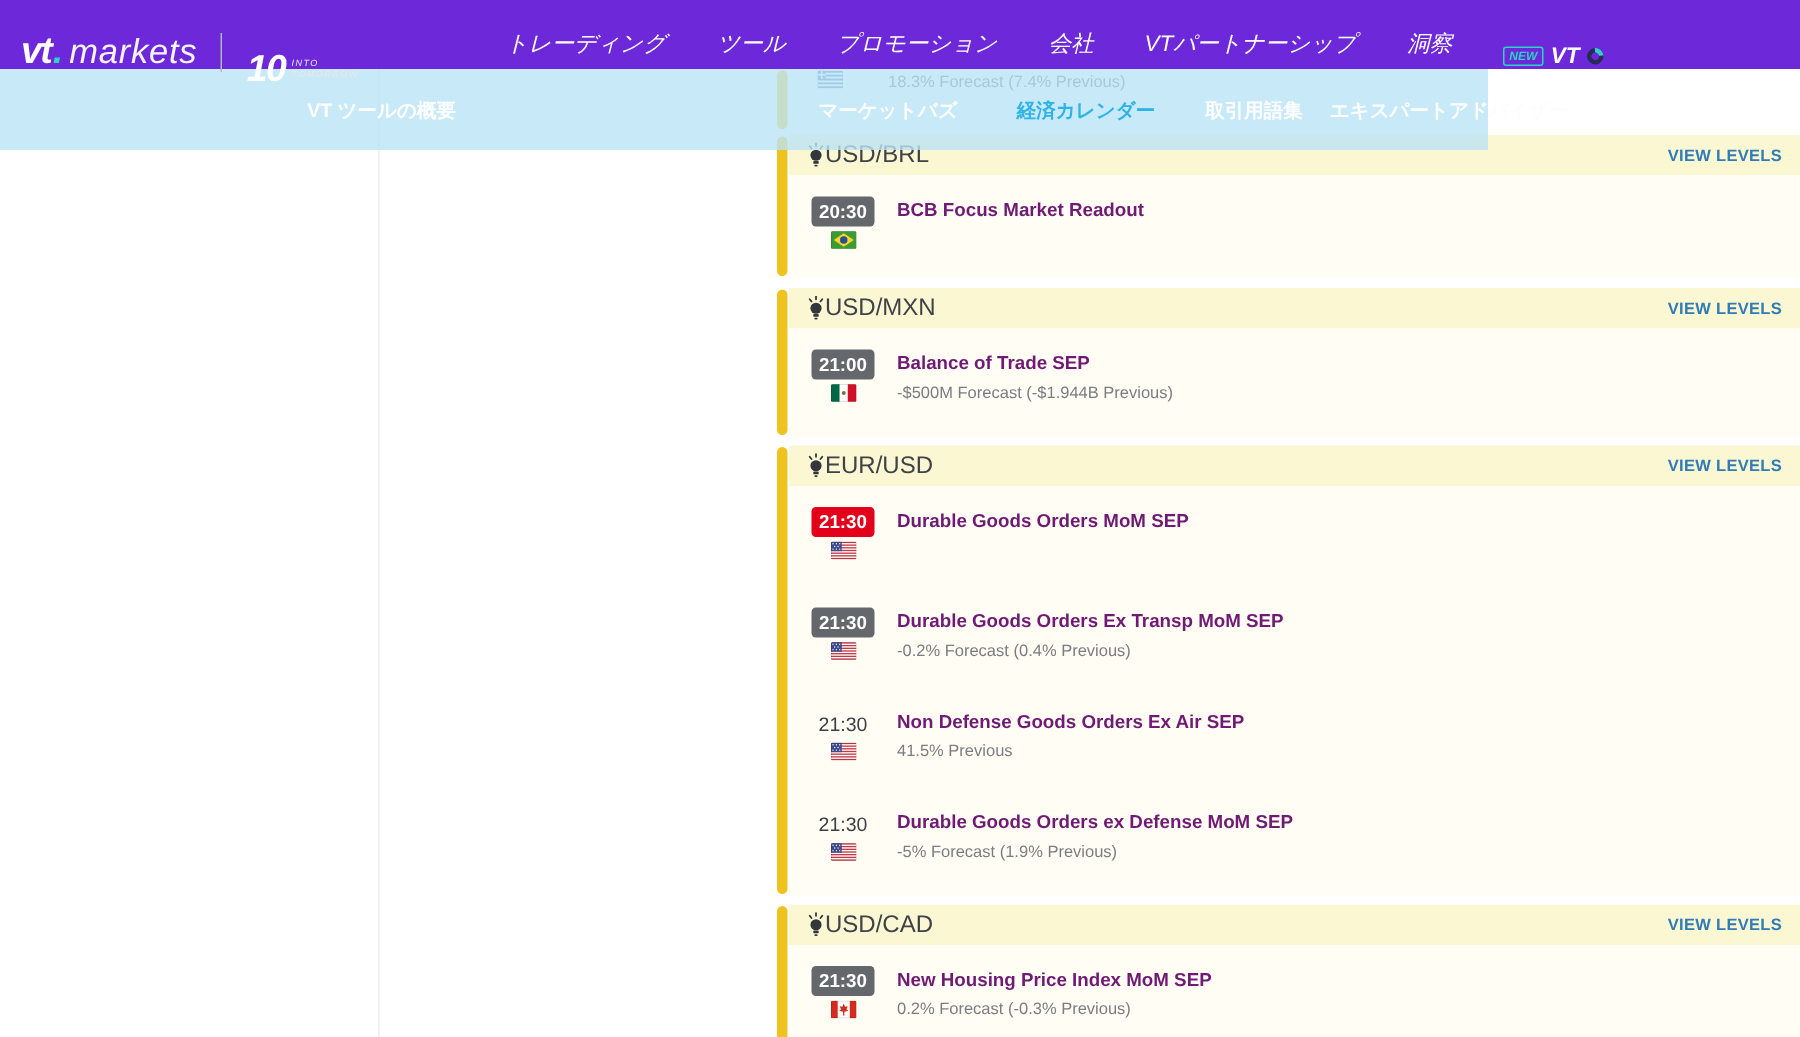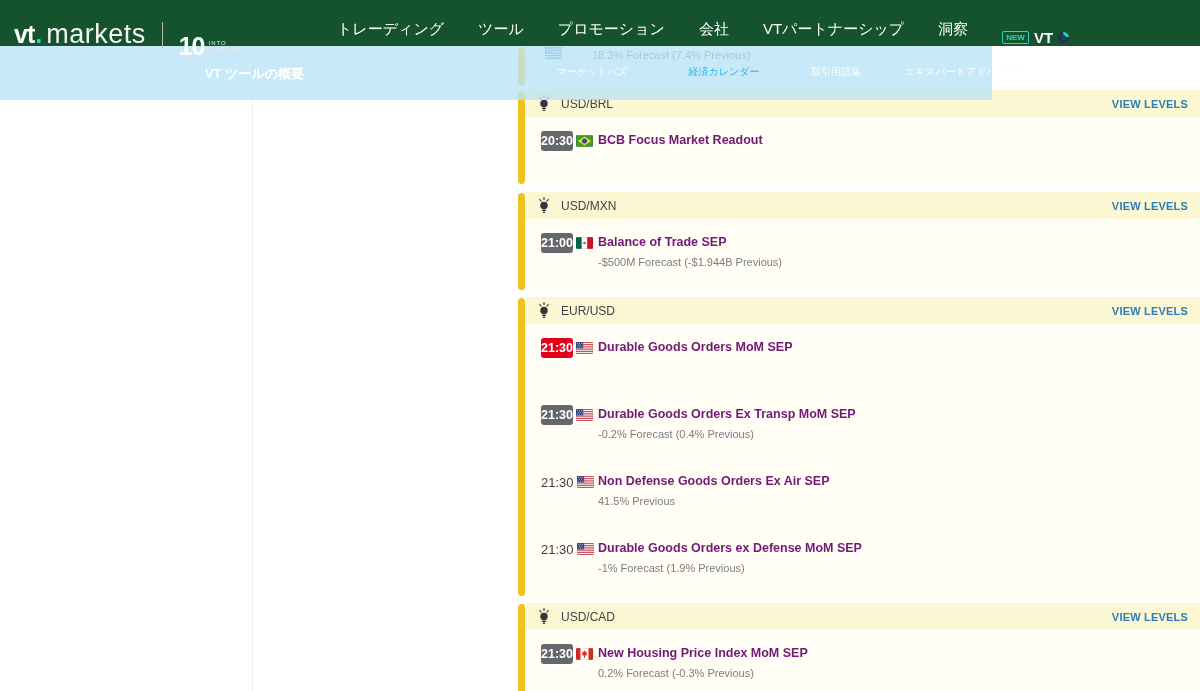--- a/index.html
+++ b/index.html
@@ -1,68 +1,68 @@
 <!DOCTYPE html>
 <html style="--gold: #eec31d; --badgegray: #64676c; --badgered: #e2001a; --linkblue: #2f7cb7; --cyan: #2eb3e8; --teal: #2bd4c3;"><head>
 <meta charset="utf-8">
 <style>
   * { margin:0; padding:0; box-sizing:border-box; }
   html,body { width:1200px; height:691px; overflow:hidden; background:#fff;
     font-family:"Liberation Sans", sans-serif; }
 
   
   .topbar { position:absolute; left:0; top:0; width:1200px; height:46px;
-    background:#14532d; color:#fff; z-index:30; }
+    background:#6d28d9; color:#fff; z-index:30;font-style:italic; }
   .logo { position:absolute; left:14px; top:8px; display:flex; align-items:center; gap:10px; cursor:pointer; }
   .brand-bold { font-size:25px; font-weight:700; letter-spacing:-1px; }
   .brand-dot { color:var(--teal); font-size:25px; font-weight:700; margin-left:1px; }
-  .brand-rest { font-size:27px; font-weight:300; margin-left:4px; letter-spacing:.5px; color:#f4f4f4; }
+  .brand-rest { font-size:23px; font-weight:300; margin-left:4px; letter-spacing:.5px; color:#f4f4f4; }
   .logo-divider { width:1px; height:26px; background:#b5b6ba; margin:0 6px; }
   .anniv { display:flex; align-items:center; gap:4px;margin-top:24px; }
   .anniv-num { font-size:25px; font-weight:700; letter-spacing:-1px; }
   .anniv-txt { display:flex; flex-direction:column; font-size:6px; letter-spacing:1px; line-height:7px; color:#e8e8e8; }
   .main-nav { position:absolute; left:337px; top:0; height:59px; display:flex; align-items:center; gap:34px; }
   .nav-item { font-size:15px; color:#fff; white-space:nowrap; cursor:pointer; }
   .nav-new { display:flex; align-items:center; gap:5px; cursor:pointer;margin-top:16px; }
   .new-badge { font-size:8px; border:1px solid var(--teal); color:var(--teal);
     padding:1px 3px; border-radius:2px; font-weight:700; }
   .vt-ring { width:11px; height:11px; border-radius:50%; border:3px solid #262c55;
     border-top-color:var(--teal); transform:rotate(40deg); }
 
   
   .left-divider { position:absolute; left:252px; top:46px; bottom:0; width:1px; background:#ecedef; z-index:1; }
 
   
   .subnav { position:absolute; left:0; top:46px; width:992px; height:54px;
     background:rgba(186,227,245,0.80); z-index:20; }
   .subnav-overview { position:absolute; right:688px; top:19px; font-size:13px; font-weight:700;
     color:#fff; white-space:nowrap; }
-  .subnav-tab { position:absolute; top:19px; transform:translateX(-50%); font-size:10px;
-    color:#fdfdfd; white-space:nowrap; cursor:pointer; }
+  .subnav-tab { position:absolute; top:19px; transform:translateX(-50%); font-size:13px;
+    color:#fdfdfd; white-space:nowrap; cursor:pointer;font-weight:bold; }
   .subnav-tab.active { color:var(--cyan); }
 
   
   .content { position:absolute; left:518px; top:46px; width:682px; bottom:0; z-index:5; }
   .accent-bar { position:absolute; left:0; top:1px; bottom:1px; width:7px;
     background:var(--gold); border-radius:4px; }
 
   .partial-row { position:relative; height:44px; padding-left:8px; }
   .partial-row .flag { position:absolute; left:27px; top:1px; }
   .partial-forecast { position:absolute; left:74px; top:3px; font-size:11px; color:#565a61; }
 
   .cal-section { position:relative; padding-left:8px; overflow:hidden; }
   .sec-header { height:27px; background:#fcf7d3; display:flex; align-items:center; }
   .bulb { margin-left:12px; display:flex; align-items:center; }
-  .pair { margin-left:11px; font-size:12px; color:#3f4248; }
+  .pair { font-size:16px; color:#3f4248; }
   .view-levels { margin-left:auto; margin-right:12px; font-size:11px; font-weight:700;
     color:var(--linkblue); letter-spacing:.2px; cursor:pointer; text-decoration:none; }
   .sec-body { background:#fffdf4; padding-top:14px; }
 
   .event { height:67px; display:flex; align-items:flex-start; cursor:pointer; }
-  .ev-left { margin-left:15px; width:42px; display:flex; align-items:center; gap:3px; }
+  .ev-left { margin-left:15px; width:42px; display:flex; flex-direction:column; align-items:center; gap:3px; }
   .time-badge { width:42px; height:20px; border-radius:3px; display:flex; align-items:center;
     justify-content:center; font-size:12.5px; font-weight:700; color:#fff; }
   .time-badge.gray { background:var(--badgegray); }
   .time-badge.red  { background:var(--badgered); }
   .time-badge.none { background:transparent; color:#3c3f44; font-weight:400; font-size:13px; }
   .ev-main { margin-left:15px; padding-top:2px; }
   .ev-title { font-size:12.5px; font-weight:700; color:#701a75; }
   .ev-forecast { margin-top:7px; font-size:11px; color:#7a7d82; }
 
   .flag svg { display:block; border-radius:1px; }
@@ -347,21 +347,21 @@
                     <circle cx="3" cy="11" r="1"></circle>
                     <circle cx="8" cy="11" r="1"></circle>
                     <circle cx="13" cy="11" r="1"></circle>
                   </g>
                   <rect x="0.5" y="0.5" width="37" height="25" fill="none" stroke="rgba(0,0,0,.18)"></rect>
                 </svg>
               </span>
     </div>
     <div class="ev-main">
       <div class="ev-title">Durable Goods Orders ex Defense MoM SEP</div>
-      <div class="ev-forecast">-1% Forecast (1.9% Previous)</div>
+      <div class="ev-forecast">-5% Forecast (1.9% Previous)</div>
     </div>
   </div>
 </div>
   </section>
 
   <section class="cal-section" style="height: 170px; margin-bottom: 0px;">
     <div class="accent-bar"></div>
     <div class="sec-header">
       <span class="bulb">
         <svg width="12" height="17" viewBox="0 0 20 28">

